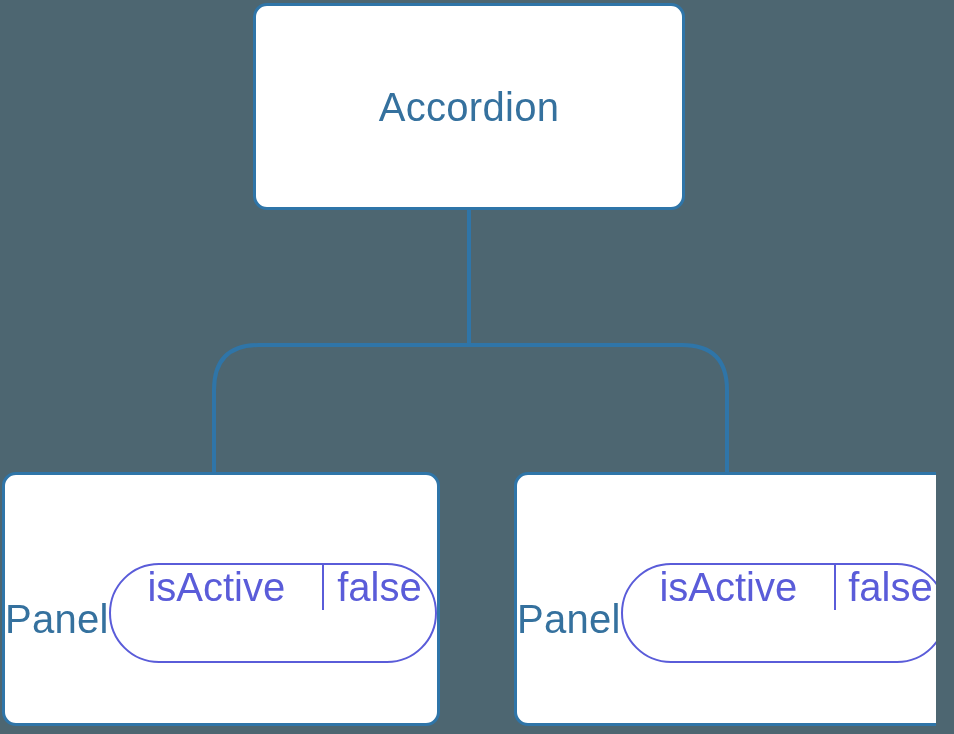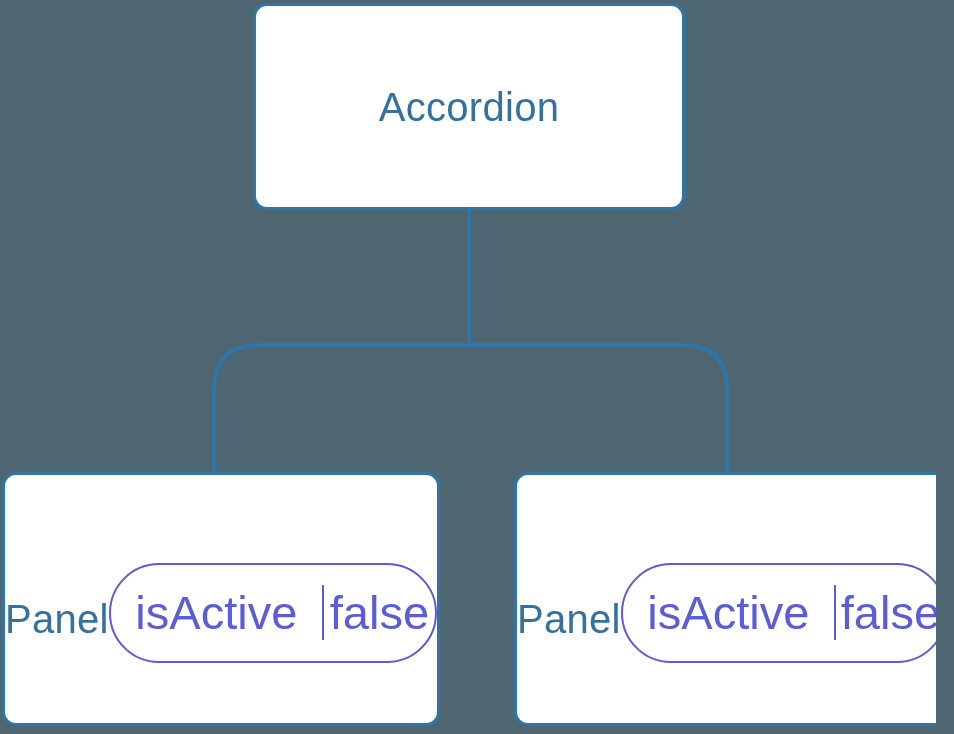--- a/index.html
+++ b/index.html
@@ -57,23 +57,23 @@
     margin-top: 40px;
   }
   .state-pill {
     margin-top: 27px;
     width: 367px;
     height: 100px;
     box-sizing: border-box;
     border: 2.5px solid #5A5CD9;
     border-radius: 50px;
     display: flex;
-    align-items: center;
+    align-items: flex-start;
     color: #5A5CD9;
-    font-size: 47px;
+    font-size: 40px;
     font-weight: 500;
     background: #FFFFFF;
   }
   .state-key {
     width: 211px;
     display: flex;
     align-items: center;
     justify-content: center;
     border-right: 2.5px solid #5A5CD9;
   }

